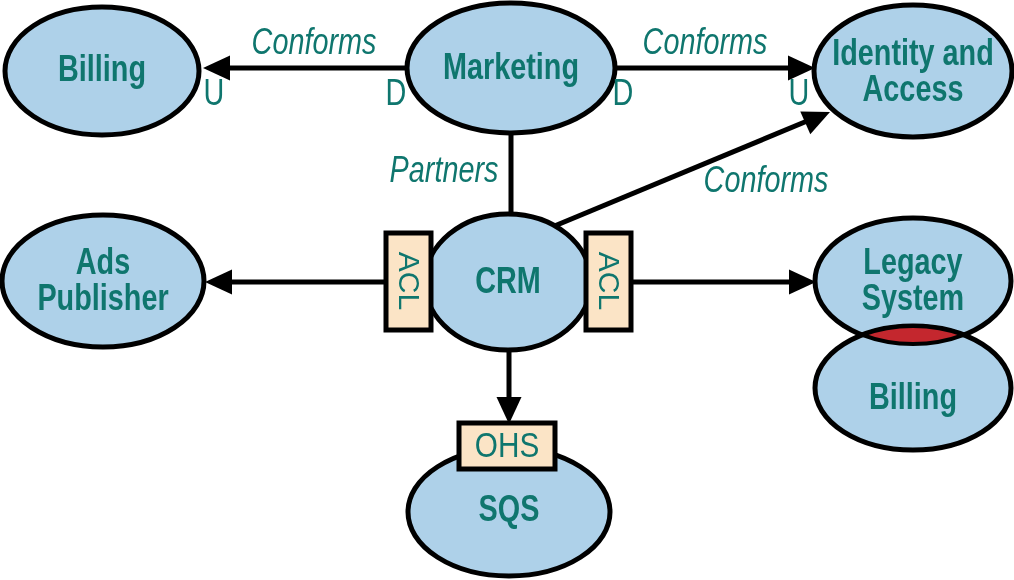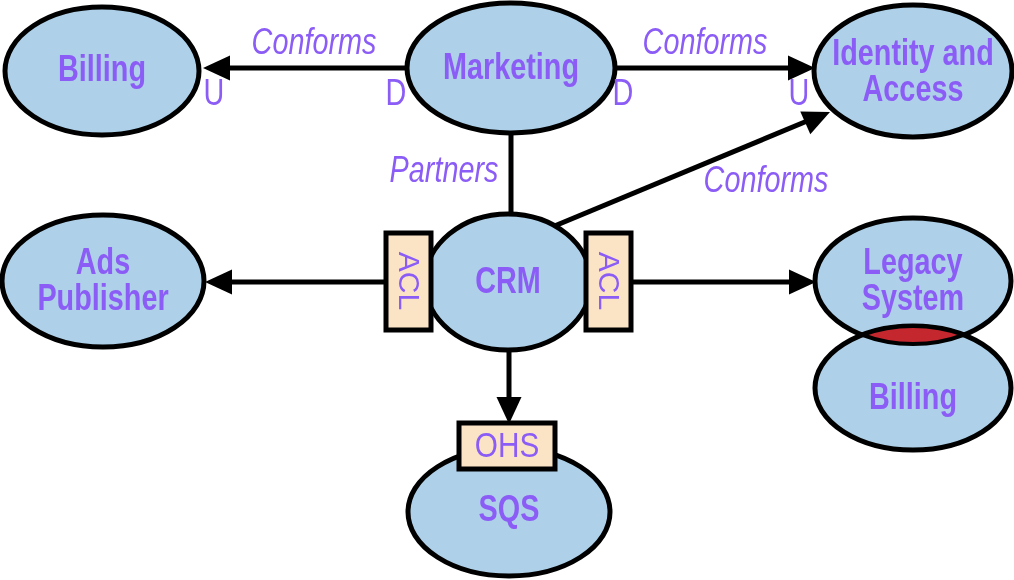--- a/index.html
+++ b/index.html
@@ -3,21 +3,21 @@
 <meta charset="utf-8">
 <style>
   html, body { margin: 0; padding: 0; background: #fff; }
   .stage {
     position: relative;
     width: 1014px;
     height: 580px;
     background: #ffffff;
     overflow: hidden;
     font-family: "Liberation Sans", sans-serif;
-    color: #8b5cf6;
+    color: #0f766e;
   }
   .canvas { position: absolute; left: 0; top: 0; }
   .edge   { stroke: #000; stroke-width: 5; fill: none; }
   .head   { fill: #000; stroke: none; }
   .shape  { stroke: #000; stroke-width: 5; }
   .lens   { stroke: #000; stroke-width: 4; }
   .lbl {
     position: absolute;
     transform: translate(-50%, -50%);
     text-align: center;

